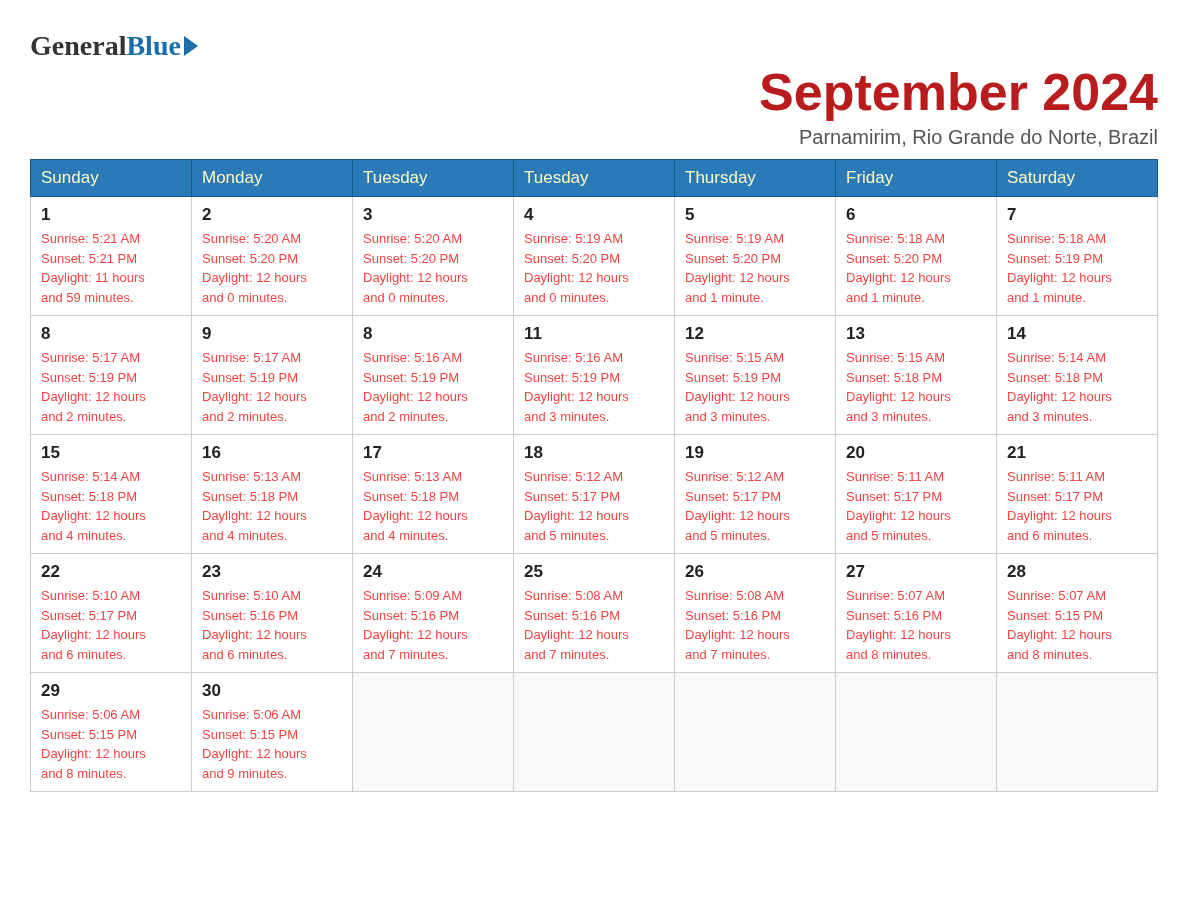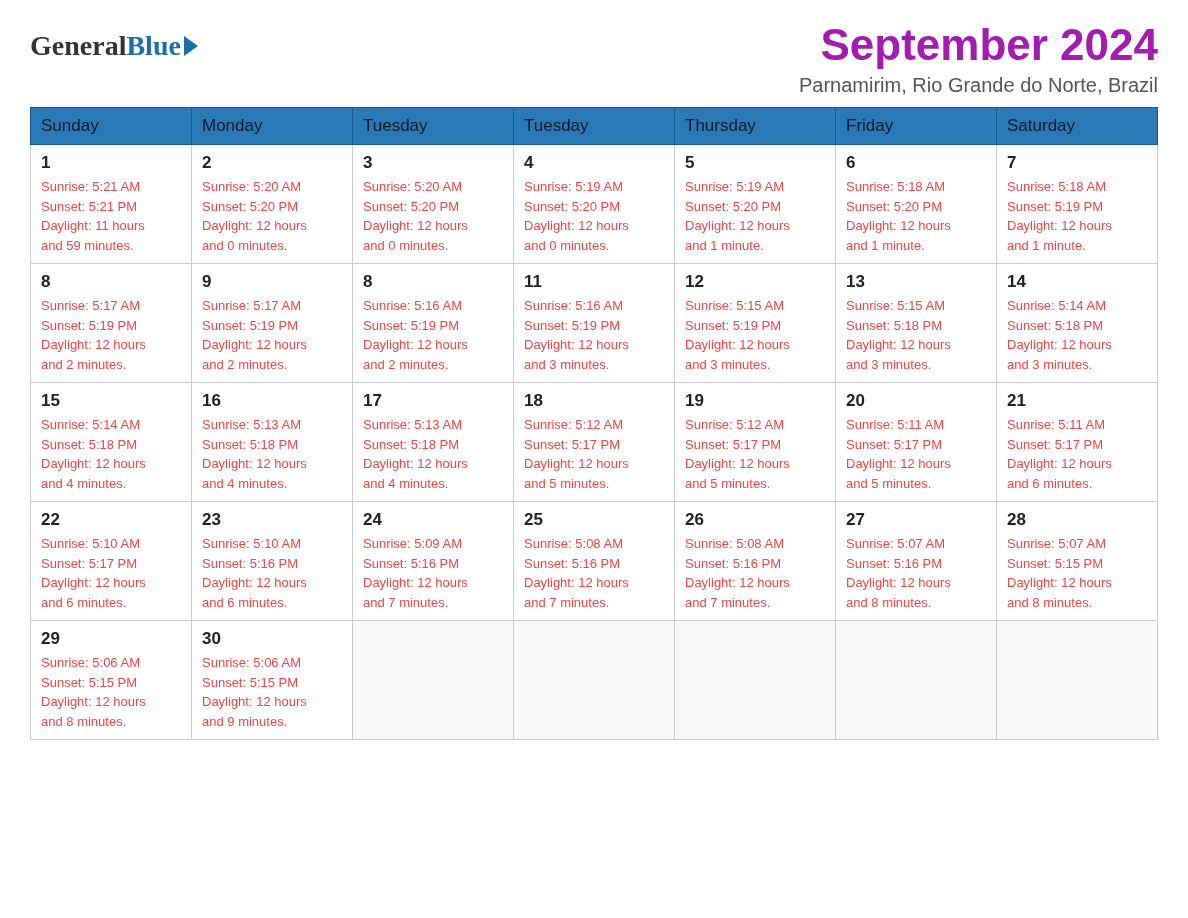--- a/index.html
+++ b/index.html
@@ -46,37 +46,38 @@
       height: 0;
       border-left: 14px solid #1a6fab;
       border-top: 10px solid transparent;
       border-bottom: 10px solid transparent;
       margin-left: 3px;
     }
     .title-area {
       text-align: right;
     }
     .main-title {
-      font-size: 44px;
-      font-weight: bold;
-      color: #a21caf;
+      font-size: 52px;
+      font-weight: bold;
+      color: #b91c1c;
+      margin-top: 42px;
     }
     .subtitle {
       font-size: 20px;
       color: #555;
       margin-top: 4px;
     }
     .calendar {
       width: 100%;
       border-collapse: collapse;
       margin-top: 10px;
     }
     .calendar th {
       background-color: #2a7ab8;
-      color: #0f172a;
+      color: #fef9c3;
       font-size: 17px;
       font-weight: normal;
       padding: 8px 10px;
       text-align: left;
       border: 1px solid #1a5a8a;
     }
     .calendar td {
       vertical-align: top;
       padding: 8px 10px;
       border: 1px solid #ccc;

